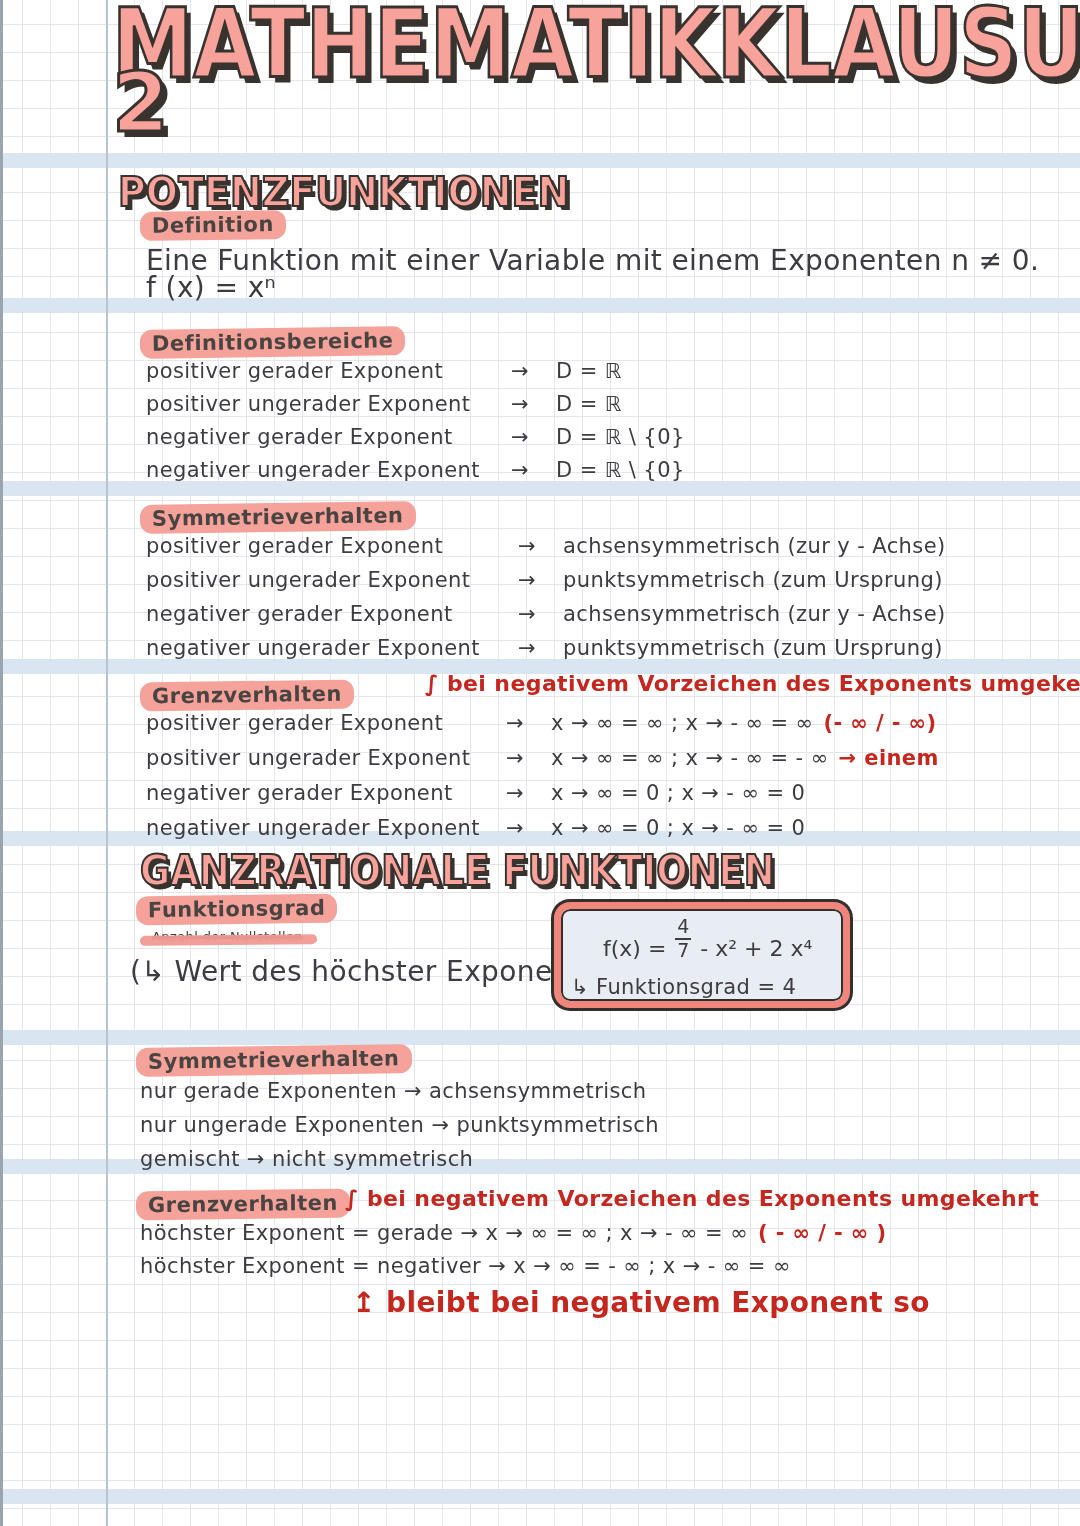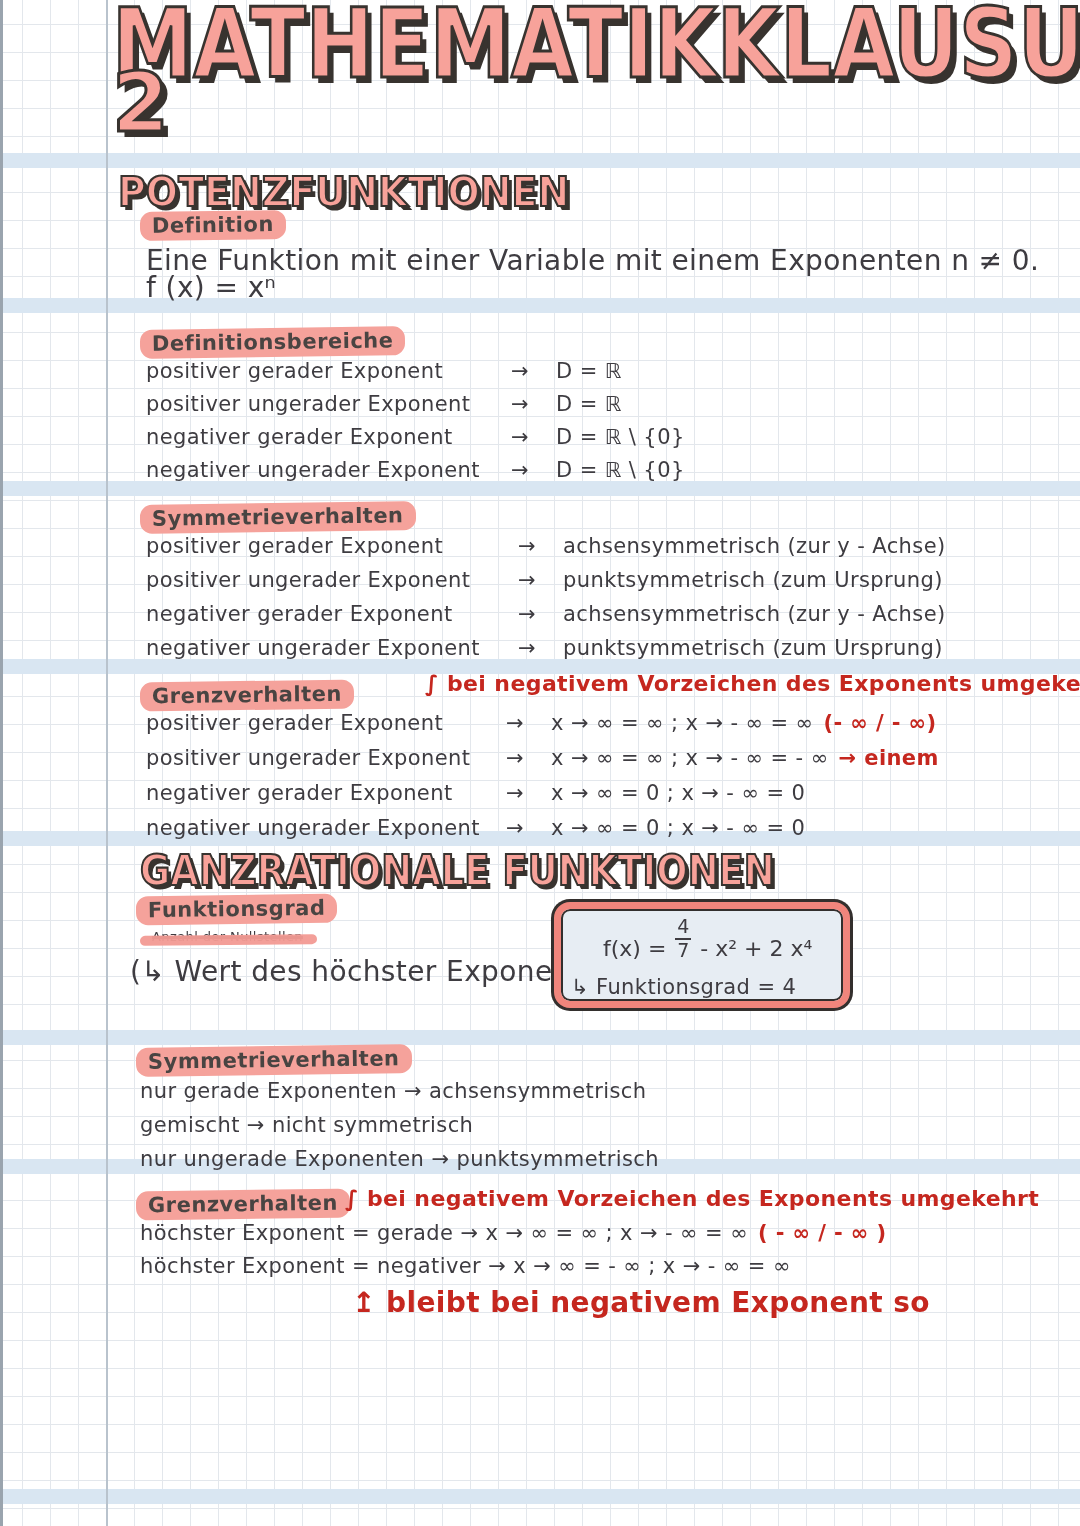--- a/index.html
+++ b/index.html
@@ -170,22 +170,22 @@
           <span>7</span>
         </span>
       <span>- x² + 2 x⁴</span>
     </div>
     <div class="fbox-line2">↳ Funktionsgrad = 4</div>
   </div>
 
   <div class="abs" style="left:136px;top:1046px"><span class="pill">Symmetrieverhalten</span></div>
   <div class="rows" style="left:140px;top:1079px">
     <div class="row rw34">nur gerade Exponenten → achsensymmetrisch</div>
+    <div class="row rw34">nur ungerade Exponenten → punktsymmetrisch</div>
     <div class="row rw34">gemischt → nicht symmetrisch</div>
-    <div class="row rw34">nur ungerade Exponenten → punktsymmetrisch</div>
   </div>
 
   <div class="abs" style="left:136px;top:1190px"><span class="pill">Grenzverhalten</span></div>
   <div class="rednote" style="left:345px;top:1186px">∫ bei negativem Vorzeichen des Exponents umgekehrt</div>
   <div class="rows" style="left:140px;top:1221px">
     <div class="row rw33">
         <span>höchster Exponent = gerade → x → ∞ = ∞ ; x → - ∞ = ∞</span>
         <span class="red redtail">( - ∞ / - ∞ )</span>
       </div>
     <div class="row rw33">

